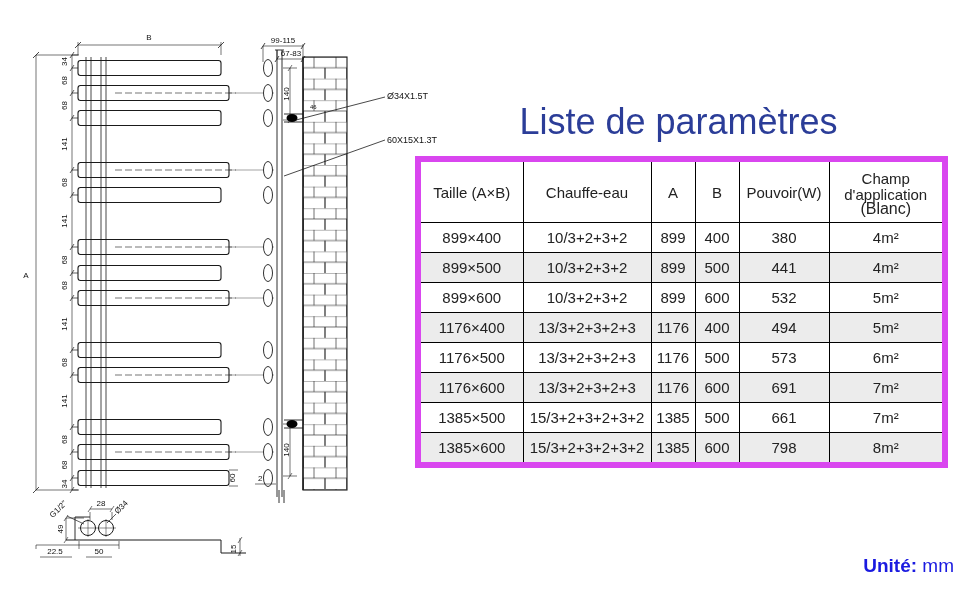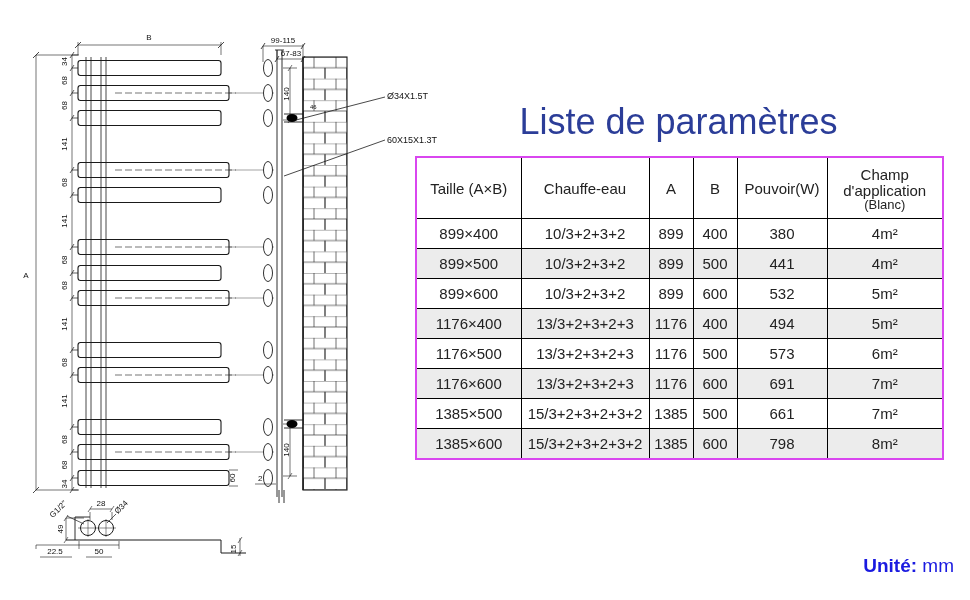--- a/index.html
+++ b/index.html
@@ -9,30 +9,30 @@
   }
   
   .title{
     position:absolute;left:415px;top:101px;width:527px;text-align:center;
     font-size:36px;font-weight:normal;color:#2b3d98;letter-spacing:0px;
   }
   .param-table{
     position:absolute;left:415px;top:156px;width:527px;
     border-collapse:collapse;table-layout:fixed;
     font-size:15px;color:#222;
-    border:2px solid #d946ef;
+    border:6px solid #d946ef;
   }
   .param-table th,.param-table td{
     border:1px solid #000;text-align:center;vertical-align:middle;
     padding:0 2px;overflow:hidden;white-space:nowrap;
   }
   .param-table thead th{height:60px;font-weight:normal;font-size:15px;background:#fff;}
   .param-table tbody td{height:29px;}
   .param-table tbody tr:nth-child(even){background:#ececec;}
-  .champ-small{font-size:13px;display:block;line-height:11px;}
+  .champ-small{font-size:16px;display:block;line-height:11px;}
   .champ-line{display:block;line-height:16px;}
   .col-taille{width:105px;}
   .col-chauffe{width:128px;}
   .col-a{width:44px;}
   .col-b{width:44px;}
   .col-pouvoir{width:90px;}
   .col-champ{width:116px;}
   .unit{
     position:absolute;right:16px;top:555px;font-size:19px;color:#1a1ae0;
   }

